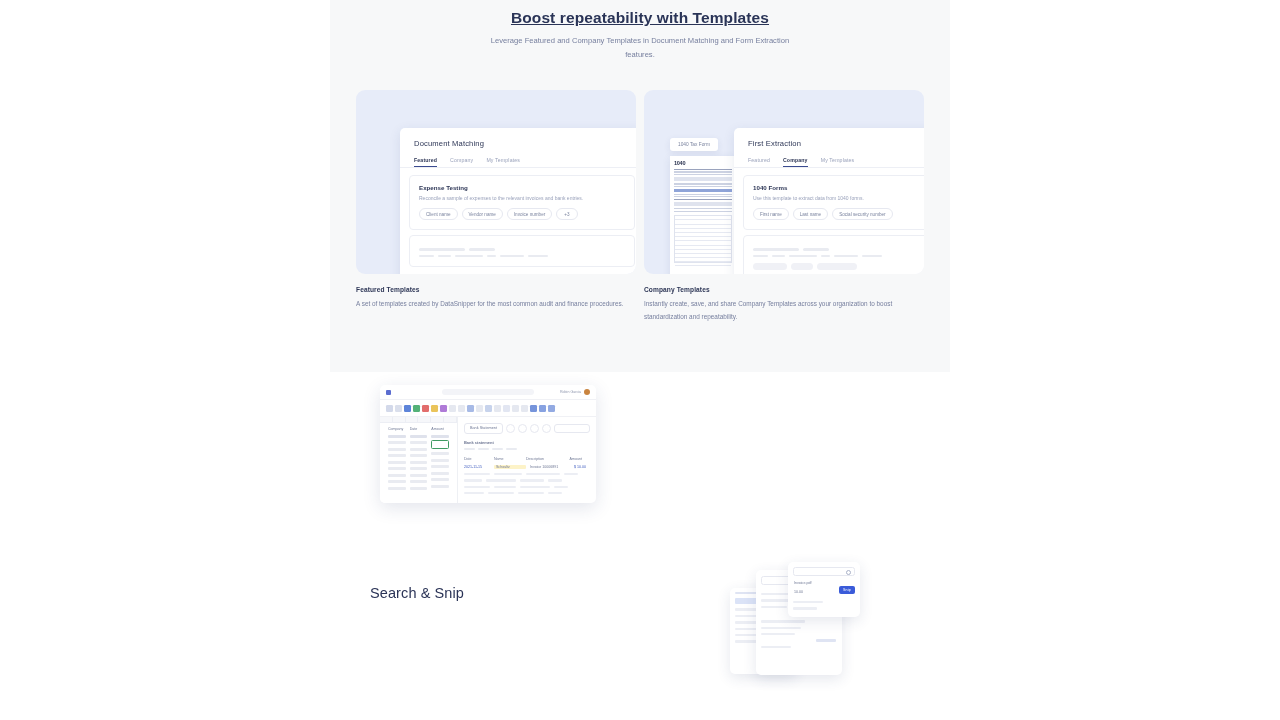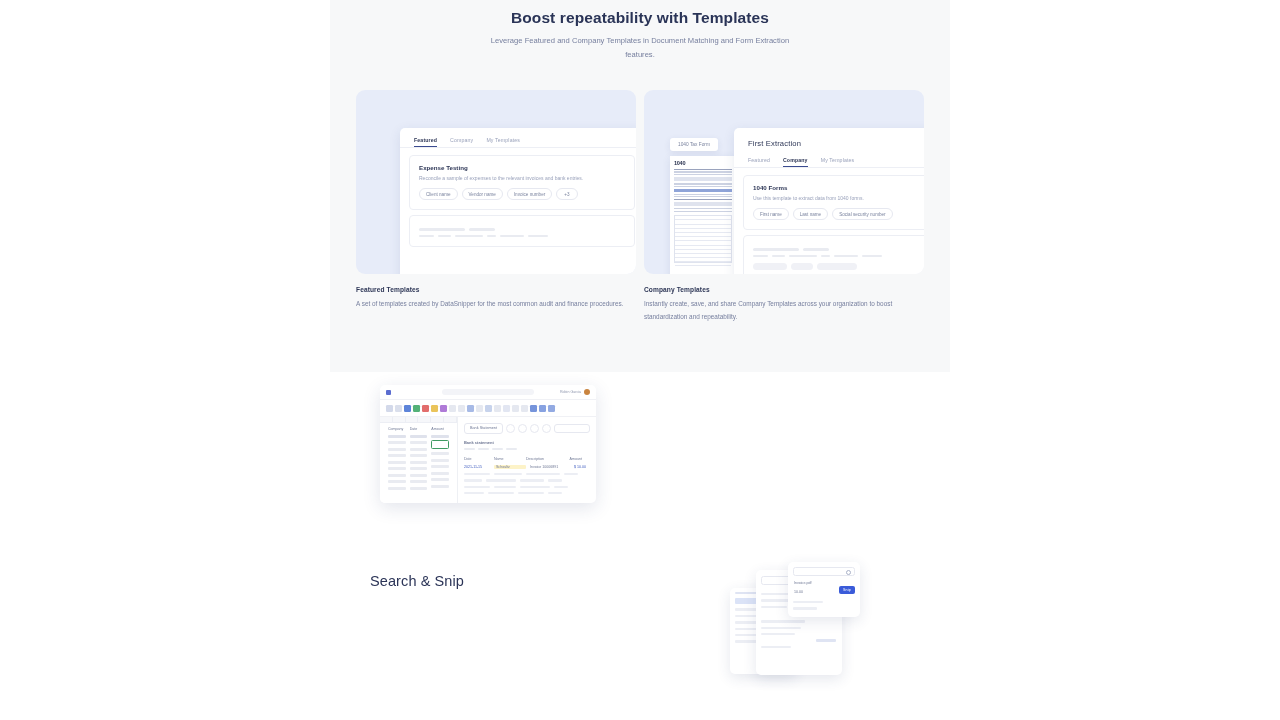--- a/index.html
+++ b/index.html
@@ -11,21 +11,21 @@
   .page{position:relative;width:1280px;height:720px;}
 
   
   .panel{
     position:absolute;left:330px;top:0;width:620px;height:372px;
     background:#f7f8f9;
   }
   .panel-head{padding-top:9px;text-align:center;}
   .panel-title{
     font-size:15.5px;font-weight:600;color:#2a3457;letter-spacing:.1px;
-    line-height:18px;margin:0;
+    line-height:18px;margin:0;text-decoration:underline;
   }
   .panel-sub{
     margin:7px auto 0;width:320px;font-size:7.6px;line-height:13.6px;
     color:#767f9e;text-align:center;
   }
 
   
   .cards{position:absolute;left:26px;top:90px;width:568px;}
   .card-col{position:absolute;top:0;width:280px;}
   .card-col.left{left:0;}
@@ -153,21 +153,21 @@
   .dv-cellmark{background:#fdf3c8;border-radius:1px;padding:0 2px;}
   .dv-amt{color:#3d5bbf;}
   .dv-line{height:2.4px;background:#eceef4;border-radius:1px;}
 
   .dv-text{position:absolute;left:696px;top:32px;width:210px;}
   .h2{font-size:14.5px;font-weight:400;color:#2b3457;letter-spacing:.1px;margin:0;}
   .p2{font-size:7.4px;line-height:13px;color:#767f9e;margin-top:9px;}
 
   
   .row-ss{position:absolute;left:0;top:560px;width:1280px;height:160px;}
-  .ss-text{position:absolute;left:370px;top:13px;width:215px;}
+  .ss-text{position:absolute;left:370px;top:25px;width:215px;}
   .ss-shot{position:absolute;left:730px;top:2px;width:130px;height:115px;}
   .sc{
     position:absolute;background:#fff;border-radius:5px;
     box-shadow:0 4px 14px rgba(40,55,110,.12);
   }
   .sc.back{left:0;top:26px;width:66px;height:86px;}
   .sc.mid{left:26px;top:8px;width:86px;height:105px;}
   .sc.front{left:58px;top:0px;width:72px;height:55px;}
   .scl{height:2.4px;background:#eceef4;border-radius:1px;margin:4px 5px;}
   .scl.b{background:#dfe4f3;}
@@ -195,20 +195,21 @@
     <div class="panel-head">
       <h1 class="panel-title">Boost repeatability with Templates</h1>
       <p class="panel-sub">Leverage Featured and Company Templates in Document Matching and Form Extraction features.</p>
     </div>
 
     <div class="cards">
 
       <div class="card-col left">
         <div class="shot">
           <div class="mini dm">
+            <div class="mini-title">Document Matching</div>
             <div class="tabs">
               <div class="tab active">Featured</div>
               <div class="tab">Company</div>
               <div class="tab">My Templates</div>
             </div>
             <div class="tab-rule"></div>
 
             <div class="tmpl">
               <div class="tmpl-name">Expense Testing</div>
               <div class="tmpl-desc">Reconcile a sample of expenses to the relevant invoices and bank entries.</div>

